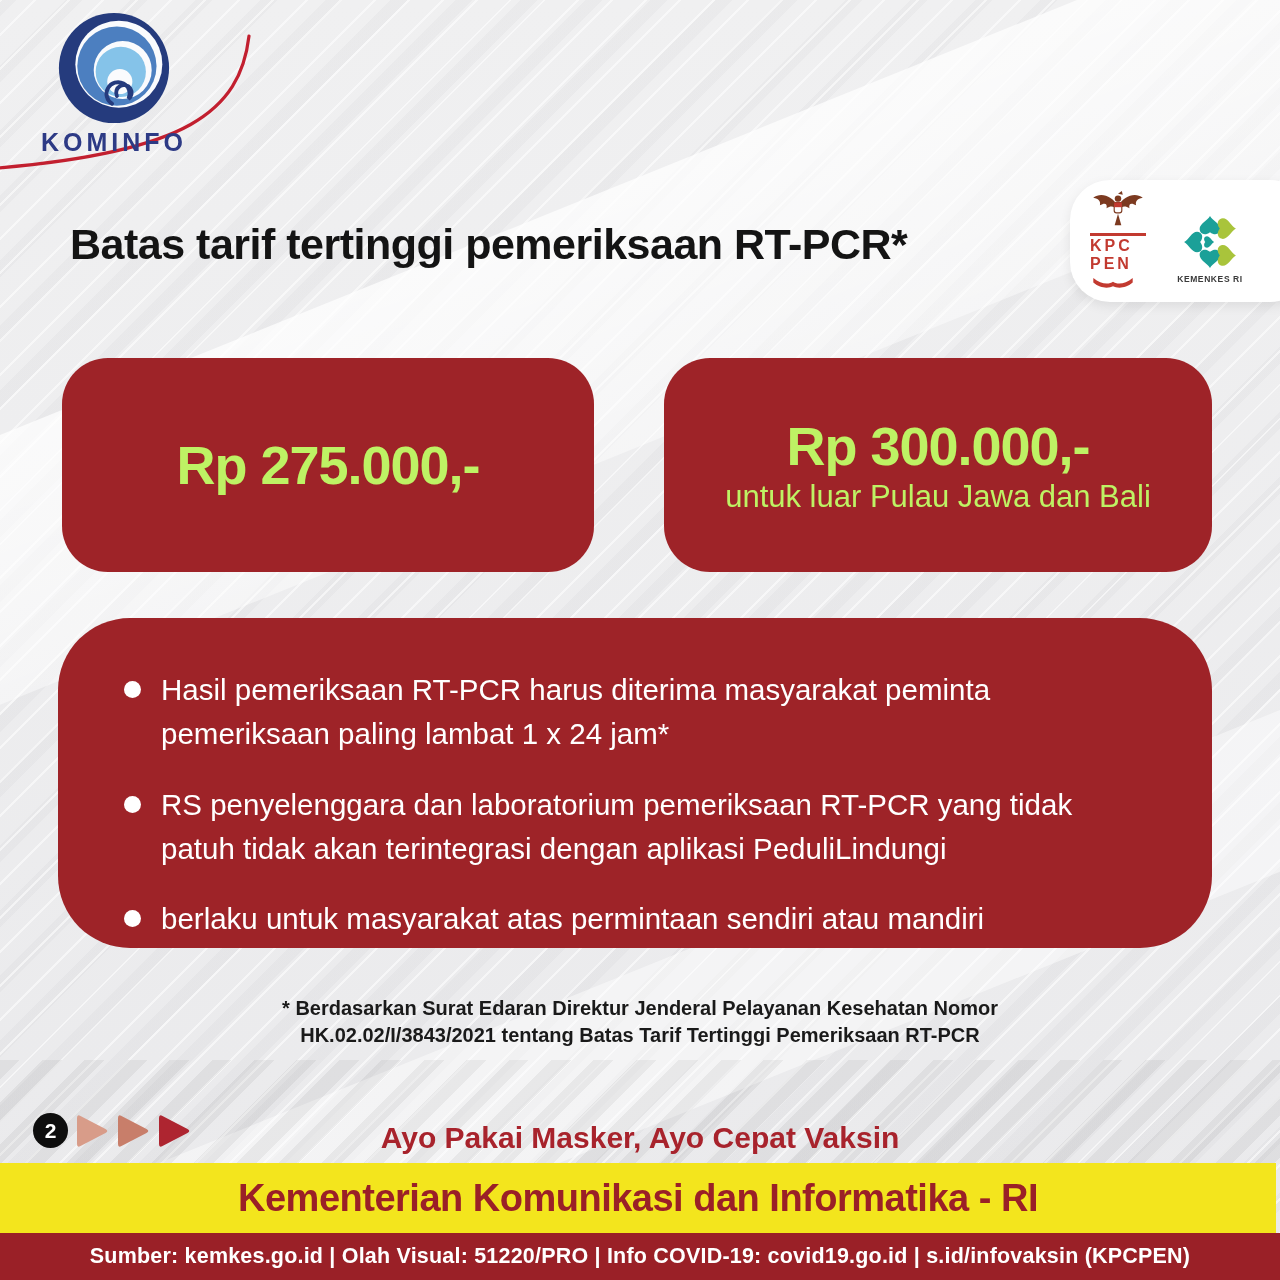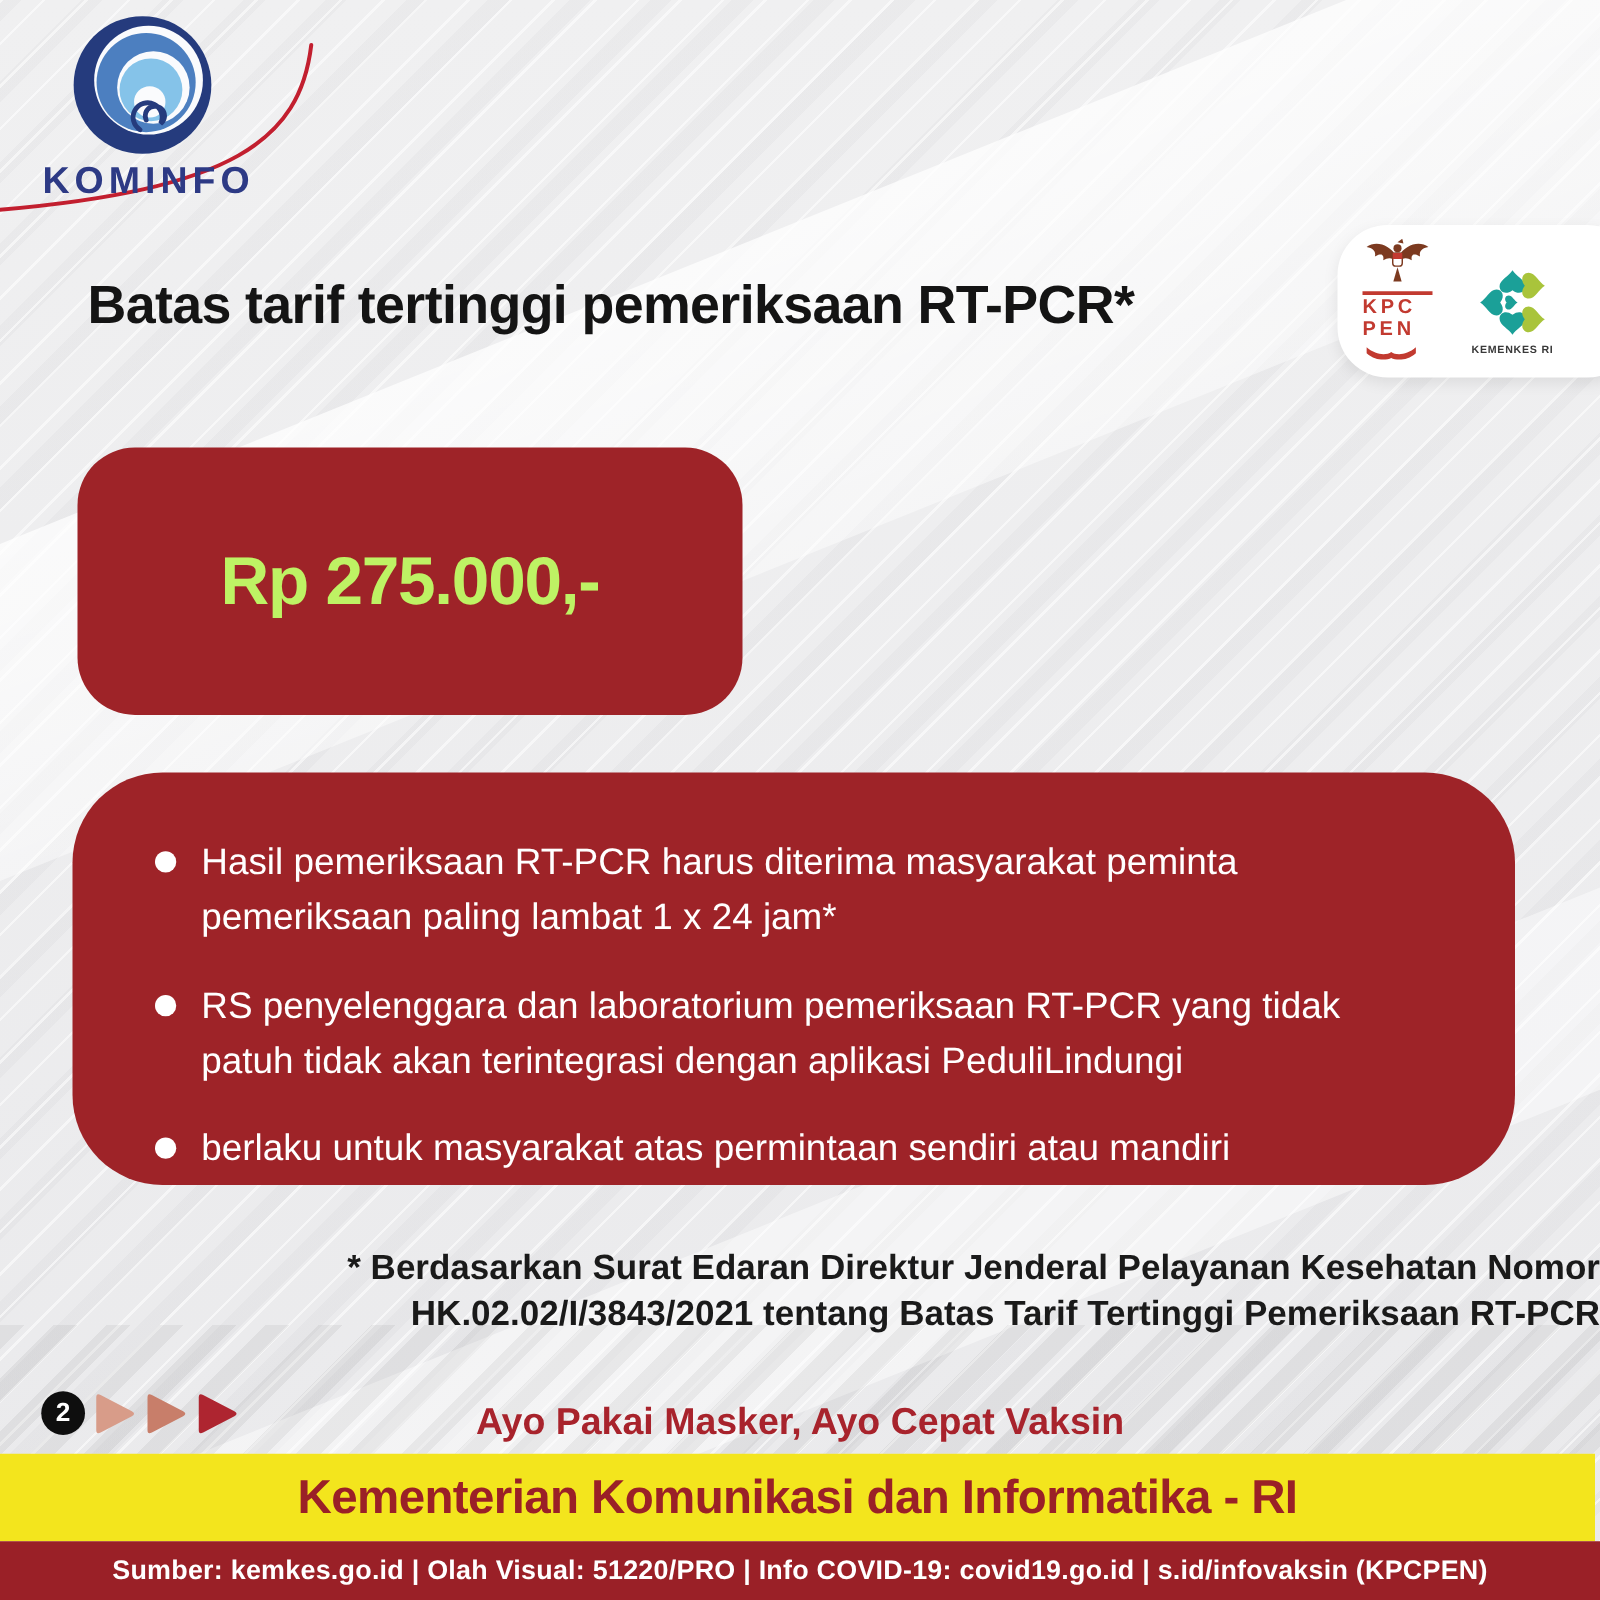--- a/index.html
+++ b/index.html
@@ -22,21 +22,21 @@
   .band-b{left:-200px;top:930px;width:1900px;height:150px;
     background:rgba(255,255,255,0.45);transform:rotate(-22deg);}
   .stripes-strong{
     position:absolute;left:0;top:1060px;width:100%;height:103px;
     background:repeating-linear-gradient(135deg, rgba(0,0,0,0.05) 0 14px, rgba(0,0,0,0) 14px 30px);
   }
   
   .swoosh{position:absolute;left:0;top:0;}
   .kominfo{position:absolute;left:34px;top:10px;width:160px;text-align:center;}
   .kominfo-mark{display:block;margin:0 auto;}
-  .kominfo-text{margin-top:2px;font-size:30px;font-weight:600;letter-spacing:4px;color:#2D3A85;}
+  .kominfo-text{margin-top:2px;font-size:25px;font-weight:600;letter-spacing:4px;color:#2D3A85;}
   .title{
     position:absolute;left:70px;top:220px;margin:0;
     font-size:43px;font-weight:700;letter-spacing:-0.5px;color:#141414;white-space:nowrap;
   }
   .logo-pill{
     position:absolute;left:1070px;top:180px;width:240px;height:122px;
     background:#ffffff;border-radius:40px;box-shadow:0 4px 12px rgba(0,0,0,0.08);
     display:flex;align-items:center;padding-left:20px;box-sizing:border-box;gap:18px;
   }
   .kpc-block{width:64px;display:flex;flex-direction:column;}
@@ -57,22 +57,22 @@
   .panel{
     position:absolute;left:58px;top:618px;width:1154px;height:330px;
     background:#9E2328;border-radius:72px;box-sizing:border-box;
     padding:50px 60px 14px 66px;
   }
   .bullet-row{display:flex;gap:20px;margin-bottom:26px;}
   .bullet-dot{flex:0 0 17px;width:17px;height:17px;border-radius:50%;background:#fff;margin-top:13px;}
   .bullet-text{margin:0;color:#fff;font-size:29.5px;font-weight:500;line-height:1.5;max-width:945px;}
   
   .footnote{
-    position:absolute;left:0;top:995px;width:1280px;text-align:right;
-    font-size:28px;font-weight:700;color:#1a1a1a;line-height:1.33;
+    position:absolute;left:0;top:995px;width:1280px;text-align:center;
+    font-size:20px;font-weight:700;color:#1a1a1a;line-height:1.33;
   }
   
   .page-badge{
     position:absolute;left:33px;top:1113px;width:35px;height:35px;border-radius:50%;
     background:#0e0e0e;color:#fff;font-size:21px;font-weight:700;
     display:flex;align-items:center;justify-content:center;
   }
   .arrows{position:absolute;left:74px;top:1112px;}
   .tagline{
     position:absolute;left:0;top:1121px;width:1280px;text-align:center;
@@ -148,20 +148,24 @@
         <use href="#h" fill="#A9C43B" transform="translate(44,41) rotate(-90)"></use>
         <use href="#h" fill="#1BA098" transform="translate(27,28) rotate(-90) scale(0.55)"></use>
       </svg>
       <div class="kemenkes-label">KEMENKES RI</div>
     </div>
   </div>
 
   <div class="card card-1">
     <div class="amount">Rp 275.000,-</div>
   </div>
+  <div class="card card-2">
+    <div class="amount">Rp 300.000,-</div>
+    <div class="caption">untuk luar Pulau Jawa dan Bali</div>
+  </div>
 
   <div class="panel">
     <div class="bullet-row">
       <span class="bullet-dot"></span>
       <p class="bullet-text">Hasil pemeriksaan RT-PCR harus diterima masyarakat peminta pemeriksaan paling lambat 1 x 24 jam*</p>
     </div>
     <div class="bullet-row">
       <span class="bullet-dot"></span>
       <p class="bullet-text">RS penyelenggara dan laboratorium pemeriksaan RT-PCR yang tidak patuh tidak akan terintegrasi dengan aplikasi PeduliLindungi</p>
     </div>

